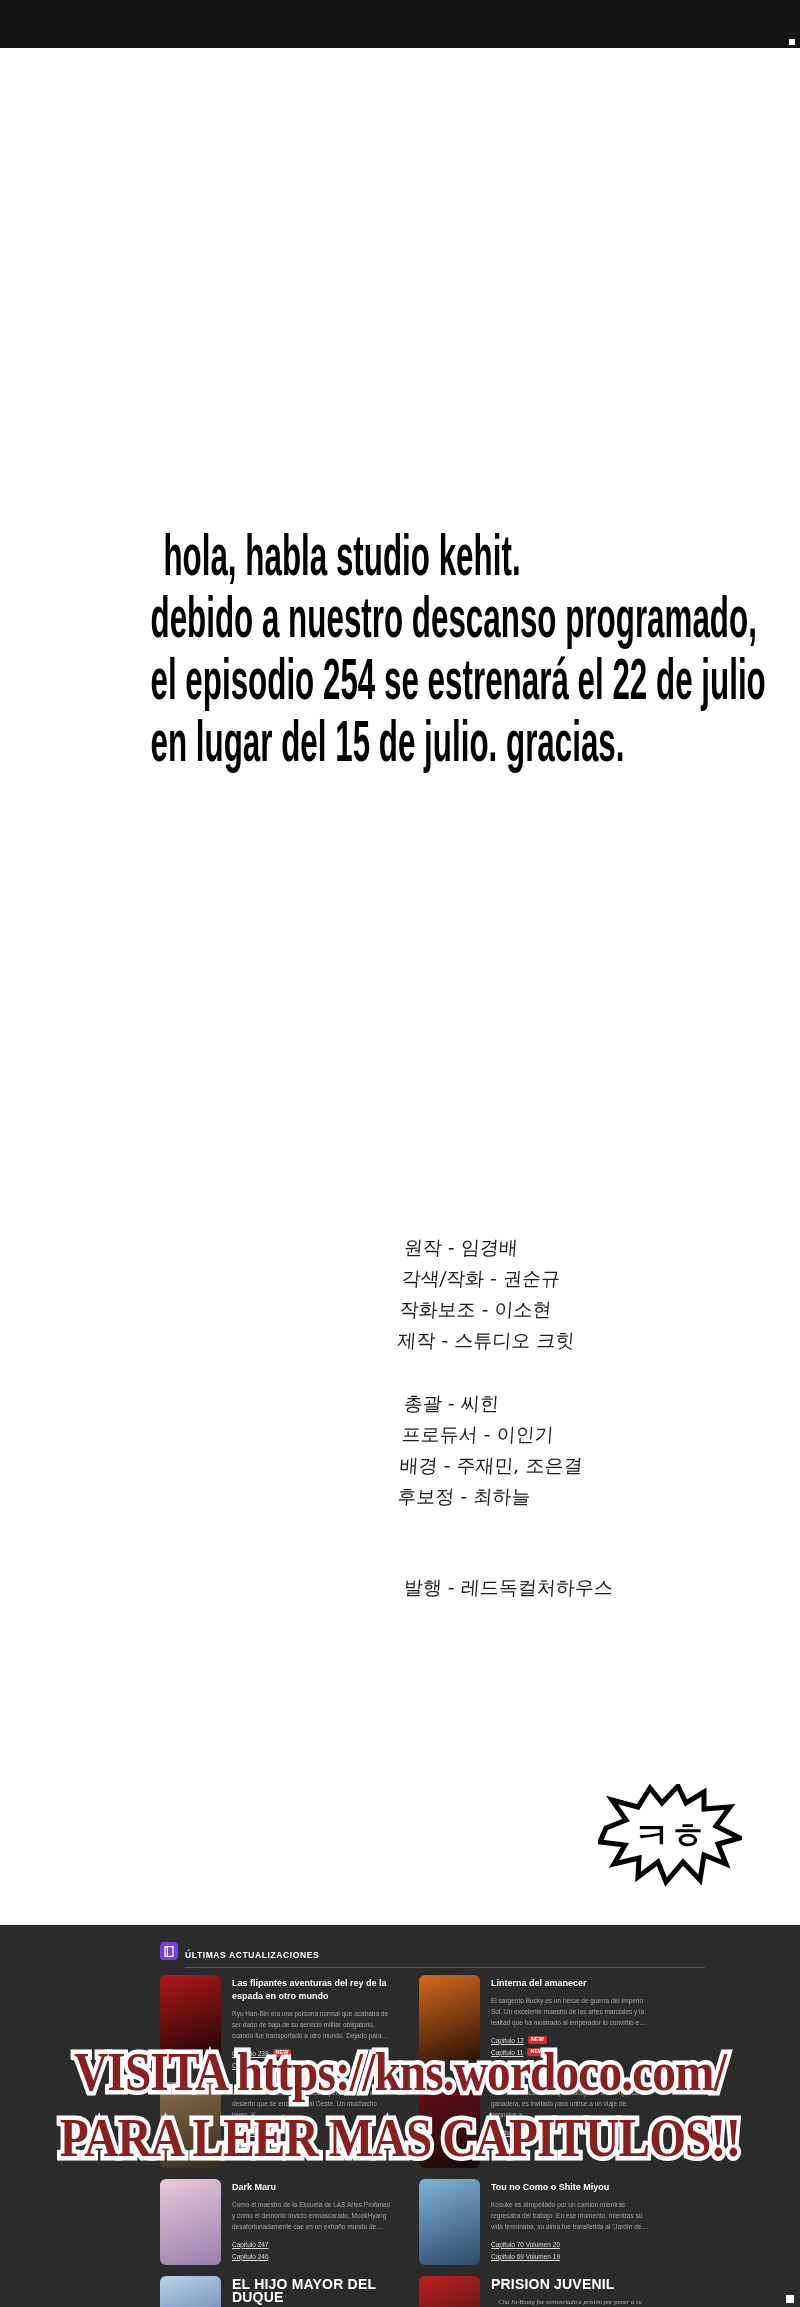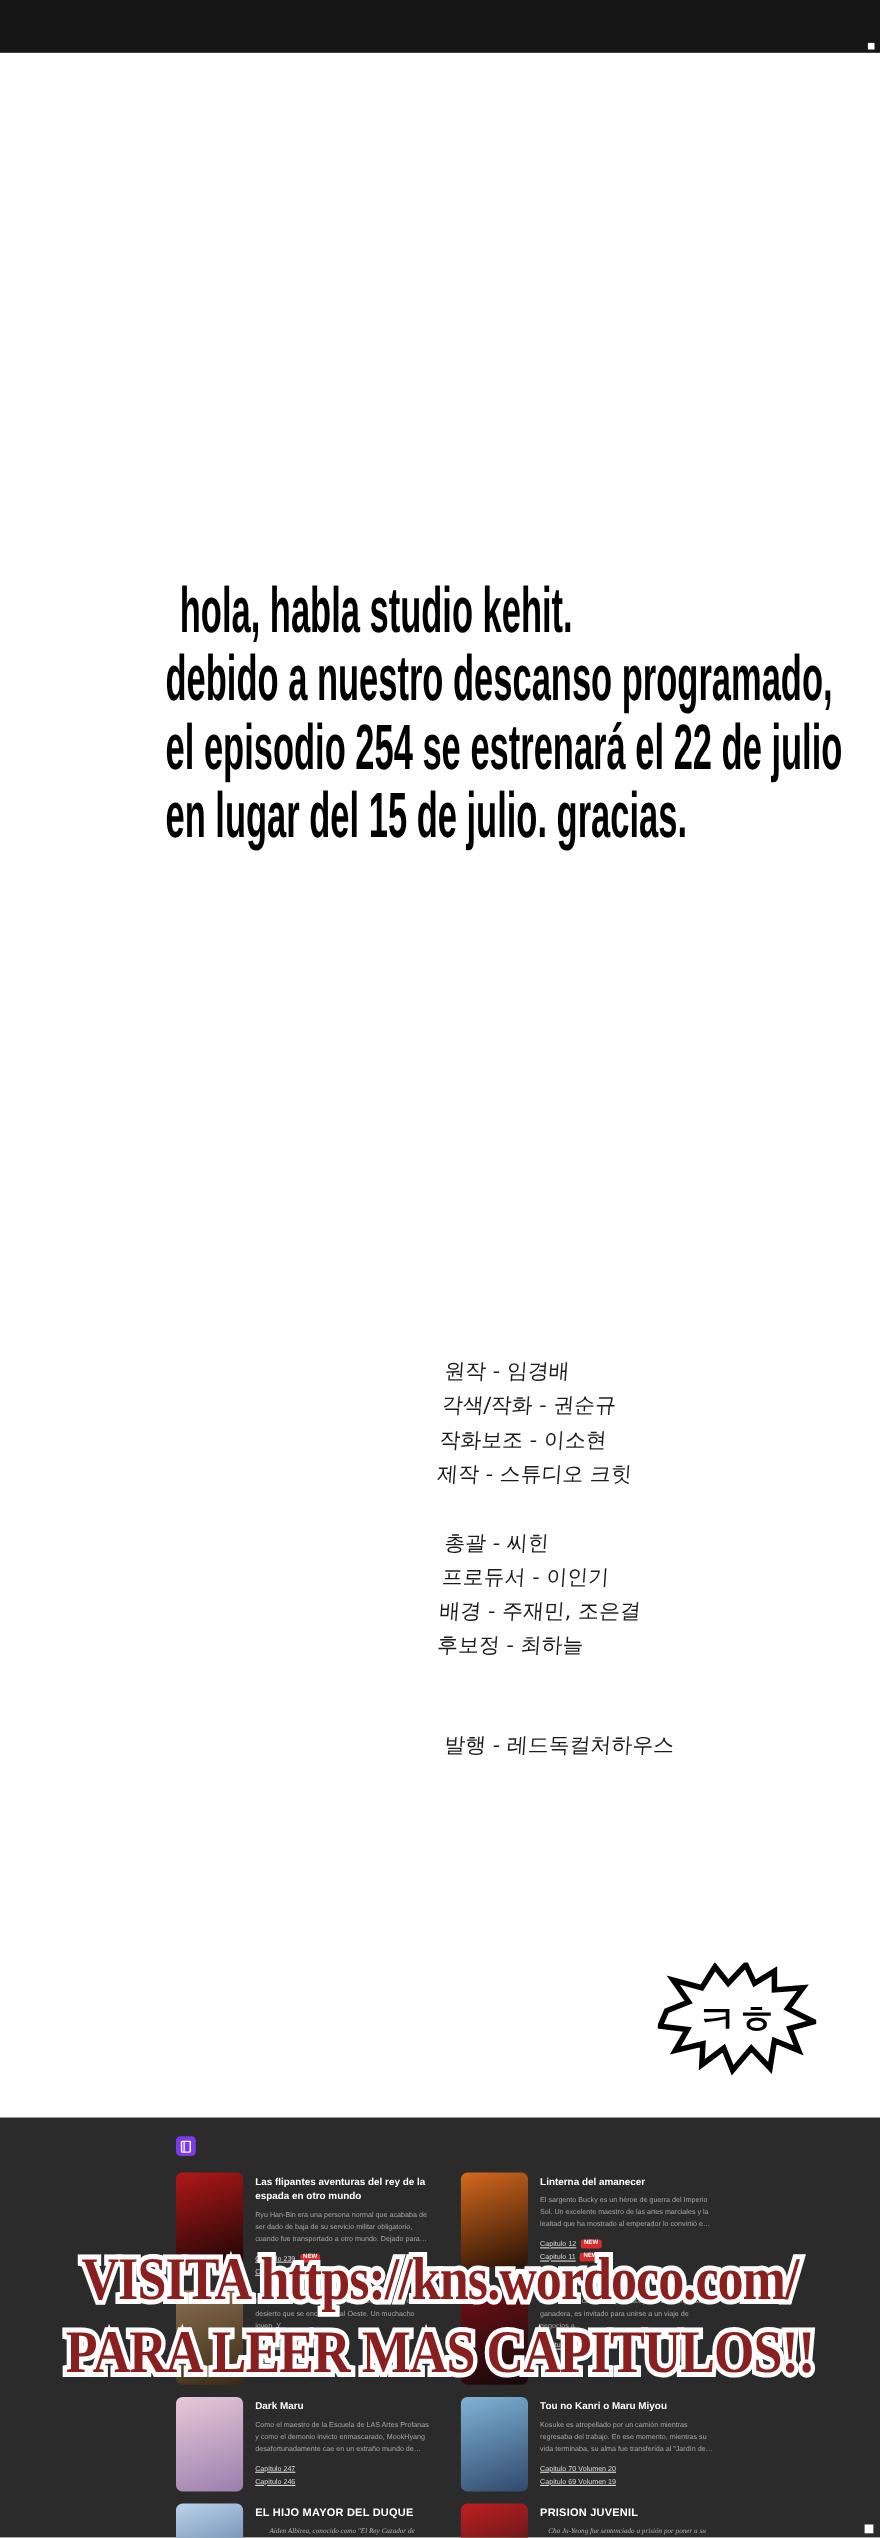--- a/index.html
+++ b/index.html
@@ -34,21 +34,21 @@
               justify-content:center;flex:0 0 auto;margin-right:7px;}
   .header-line-wrap{flex:1;border-bottom:1px solid #585858;padding-bottom:5px;margin-top:2px;}
   .updates-title{color:#ffffff;font-size:8.5px;font-weight:bold;letter-spacing:.6px;}
 
   .updates-grid{position:absolute;left:160px;top:1975px;width:508px;display:grid;
                 grid-template-columns:233px 233px;column-gap:26px;row-gap:11px;}
   .series-card{display:flex;min-height:86px;}
   .series-thumb{flex:0 0 auto;width:61px;height:86px;border-radius:6px;background:#444;}
   .series-info{margin-left:11px;width:158px;}
   .series-title{color:#ffffff;font-size:9px;font-weight:bold;line-height:13px;margin:2px 0 5px 0;}
-  .series-title.caps{font-size:10px;letter-spacing:.2px;}
+  .series-title.caps{font-size:14px;letter-spacing:.2px;}
   .series-desc{color:#a6a6a6;font-size:6.5px;line-height:11px;display:-webkit-box;-webkit-line-clamp:3;
                -webkit-box-orient:vertical;overflow:hidden;margin-bottom:6px;}
   .series-desc.italic-center{font-family:"Liberation Serif",serif;font-style:italic;text-align:center;color:#b5b5b5;}
   .ch-row{display:flex;align-items:center;height:12px;}
   .ch-link{color:#dcdcdc;font-size:6.5px;text-decoration:underline;cursor:pointer;}
   .new-badge{background:#d92b2b;color:#fff;font-size:5.5px;font-weight:bold;border-radius:2px;
              padding:1px 3px;margin-left:4px;line-height:1;}
 
   
   .promo-line{position:absolute;left:0;width:800px;text-align:center;white-space:nowrap;
@@ -100,20 +100,23 @@
 
   <div class="site-footer"></div>
 
   <div class="updates-header">
     <div class="book-badge">
       <svg width="10" height="11" viewBox="0 0 10 11">
         <rect x="1" y="0.5" width="8" height="10" rx="1" fill="none" stroke="#ffffff" stroke-width="1.4"></rect>
         <line x1="3.4" y1="0.5" x2="3.4" y2="10.5" stroke="#ffffff" stroke-width="1.2"></line>
       </svg>
     </div>
+    <div class="header-line-wrap">
+      <span class="updates-title">ÚLTIMAS ACTUALIZACIONES</span>
+    </div>
   </div>
 
   <div class="updates-grid">
       <div class="series-card">
       <div class="series-thumb" style="background: linear-gradient(160deg, rgb(176, 24, 24), rgb(26, 5, 5));"></div>
       <div class="series-info">
         <div class="series-title">Las flipantes aventuras del rey de la espada en otro mundo</div>
         <div class="series-desc">Ryu Han-Bin era una persona normal que acababa de ser dado de baja de su servicio militar obligatorio, cuando fue transportado a otro mundo. Dejado para valerse por si mism...</div>
         <div class="ch-list">
             <div class="ch-row">
@@ -182,21 +185,21 @@
             </div>
             <div class="ch-row">
               <span class="ch-link">Capitulo 246</span>
             </div>
           </div>
       </div>
     </div>
       <div class="series-card">
       <div class="series-thumb" style="background: linear-gradient(160deg, rgb(127, 179, 214), rgb(48, 73, 107));"></div>
       <div class="series-info">
-        <div class="series-title">Tou no Kanri o Maru Miyou</div>
+        <div class="series-title">Tou no Como o Shite Miyou</div>
         <div class="series-desc">Kosuke es atropellado por un camión mientras regresaba del trabajo. En ese momento, mientras su vida terminaba, su alma fue transferida al "Jardín de la eterna primavera" donde lo...</div>
         <div class="ch-list">
             <div class="ch-row">
               <span class="ch-link">Capitulo 70 Volumen 20</span>
             </div>
             <div class="ch-row">
               <span class="ch-link">Capitulo 69 Volumen 19</span>
             </div>
           </div>
       </div>

